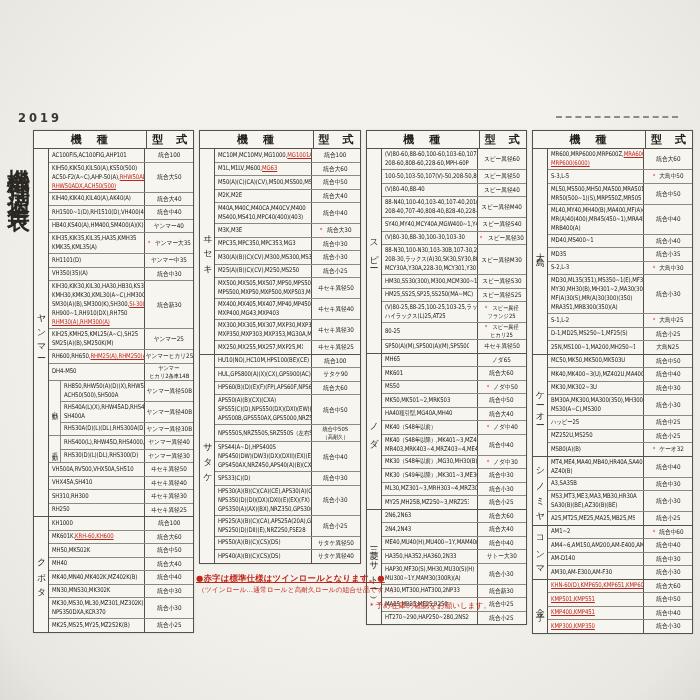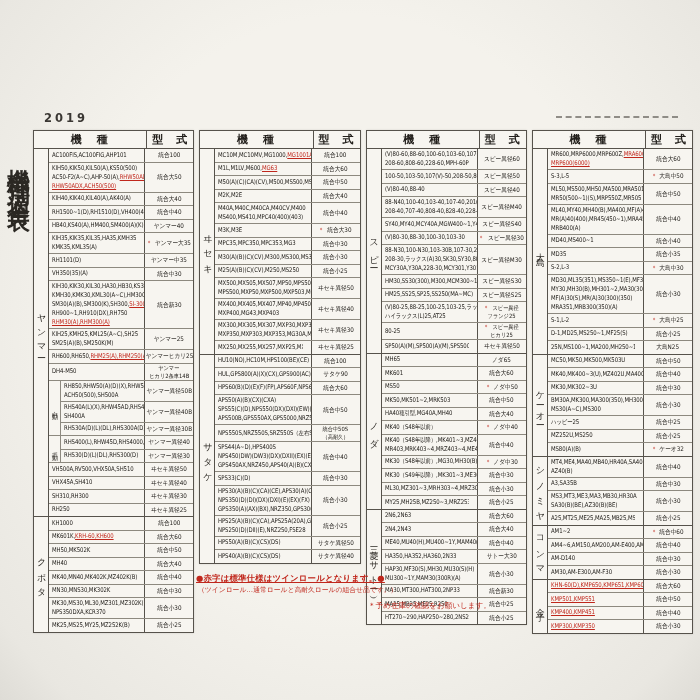--- a/index.html
+++ b/index.html
@@ -7,21 +7,21 @@
     width:700px;height:700px;position:relative;overflow:hidden;
     background:#e3e1dc;
     font-family:"DejaVu Sans","Liberation Sans",sans-serif;
     color:#23201c;
   }
   #page{
     position:absolute;inset:0;
     background:radial-gradient(ellipse at 50% 45%, #f4f2ec 55%, #e9e7e1 90%, #dedcd6 100%);
   }
   #year{
-    position:absolute;left:44px;top:111px;
+    position:absolute;left:18px;top:111px;
     font-size:11.5px;letter-spacing:3px;color:#3a3733;font-weight:bold;
   }
   #page-title{
     position:absolute;left:4px;top:150px;
     writing-mode:vertical-rl;text-orientation:upright;
     font-size:23px;font-weight:bold;letter-spacing:8px;color:#2b2823;
   }
   #pen-mark{
     position:absolute;left:556px;top:116px;width:122px;height:0;
     border-top:2px dashed #6f6c66;opacity:.75;

